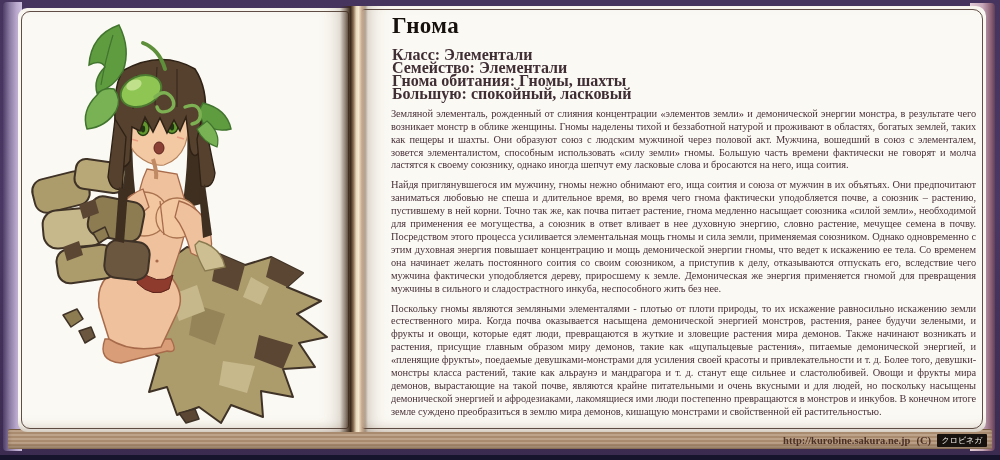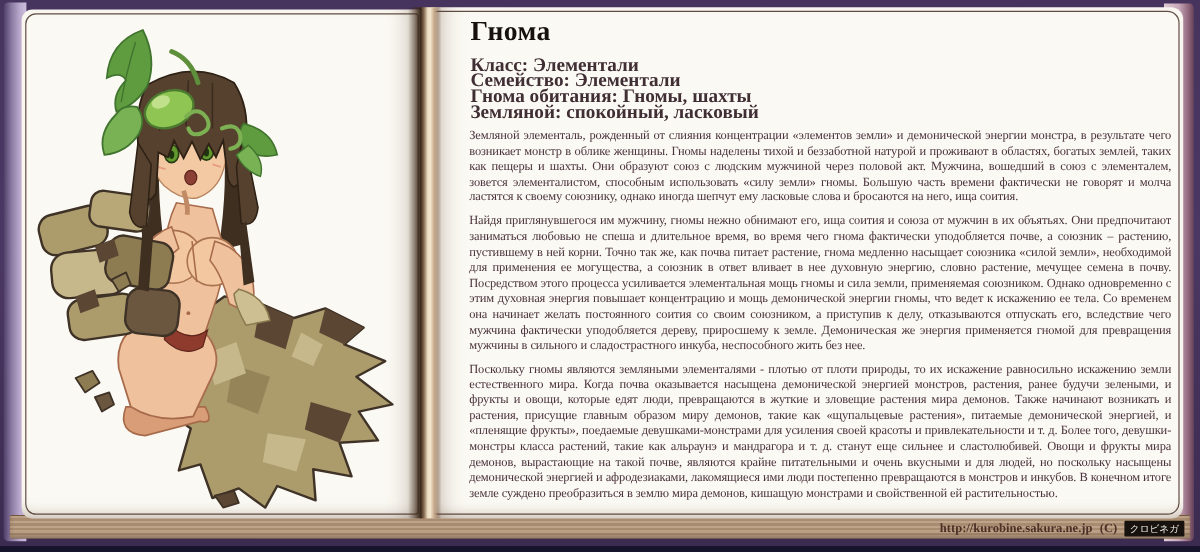--- a/index.html
+++ b/index.html
@@ -183,21 +183,21 @@
         <div class="stat">
           <span class="lb">Класс:</span><span>Элементали</span>
         </div>
         <div class="stat">
           <span class="lb">Семейство:</span><span>Элементали</span>
         </div>
         <div class="stat">
           <span class="lb">Гнома обитания:</span><span>Гномы, шахты</span>
         </div>
         <div class="stat">
-          <span class="lb">Земляной:</span><span>спокойный, ласковый</span>
+          <span class="lb">Большую:</span><span>спокойный, ласковый</span>
         </div>
       </div>
       <p>Земляной элементаль, рожденный от слияния концентрации «элементов земли» и демонической энергии монстра, в результате чего возникает монстр в облике женщины. Гномы наделены тихой и беззаботной натурой и проживают в областях, богатых землей, таких как пещеры и шахты. Они образуют союз с людским мужчиной через половой акт. Мужчина, вошедший в союз с элементалем, зовется элементалистом, способным использовать «силу земли» гномы. Большую часть времени фактически не говорят и молча ластятся к своему союзнику, однако иногда шепчут ему ласковые слова и бросаются на него, ища соития.</p>
       <p>Найдя приглянувшегося им мужчину, гномы нежно обнимают его, ища соития и союза от мужчин в их объятьях. Они предпочитают заниматься любовью не спеша и длительное время, во время чего гнома фактически уподобляется почве, а союзник – растению, пустившему в ней корни. Точно так же, как почва питает растение, гнома медленно насыщает союзника «силой земли», необходимой для применения ее могущества, а союзник в ответ вливает в нее духовную энергию, словно растение, мечущее семена в почву. Посредством этого процесса усиливается элементальная мощь гномы и сила земли, применяемая союзником. Однако одновременно с этим духовная энергия повышает концентрацию и мощь демонической энергии гномы, что ведет к искажению ее тела. Со временем она начинает желать постоянного соития со своим союзником, а приступив к делу, отказываются отпускать его, вследствие чего мужчина фактически уподобляется дереву, приросшему к земле. Демоническая же энергия применяется гномой для превращения мужчины в сильного и сладострастного инкуба, неспособного жить без нее.</p>
       <p>Поскольку гномы являются земляными элементалями - плотью от плоти природы, то их искажение равносильно искажению земли естественного мира. Когда почва оказывается насыщена демонической энергией монстров, растения, ранее будучи зелеными, и фрукты и овощи, которые едят люди, превращаются в жуткие и зловещие растения мира демонов. Также начинают возникать и растения, присущие главным образом миру демонов, такие как «щупальцевые растения», питаемые демонической энергией, и «пленящие фрукты», поедаемые девушками-монстрами для усиления своей красоты и привлекательности и т. д. Более того, девушки-монстры класса растений, такие как альраунэ и мандрагора и т. д. станут еще сильнее и сластолюбивей. Овощи и фрукты мира демонов, вырастающие на такой почве, являются крайне питательными и очень вкусными и для людей, но поскольку насыщены демонической энергией и афродезиаками, лакомящиеся ими люди постепенно превращаются в монстров и инкубов. В конечном итоге земле суждено преобразиться в землю мира демонов, кишащую монстрами и свойственной ей растительностью.</p>
     </div>
   </div>
 
   <div class="footer">
     <span class="url">http://kurobine.sakura.ne.jp</span>

